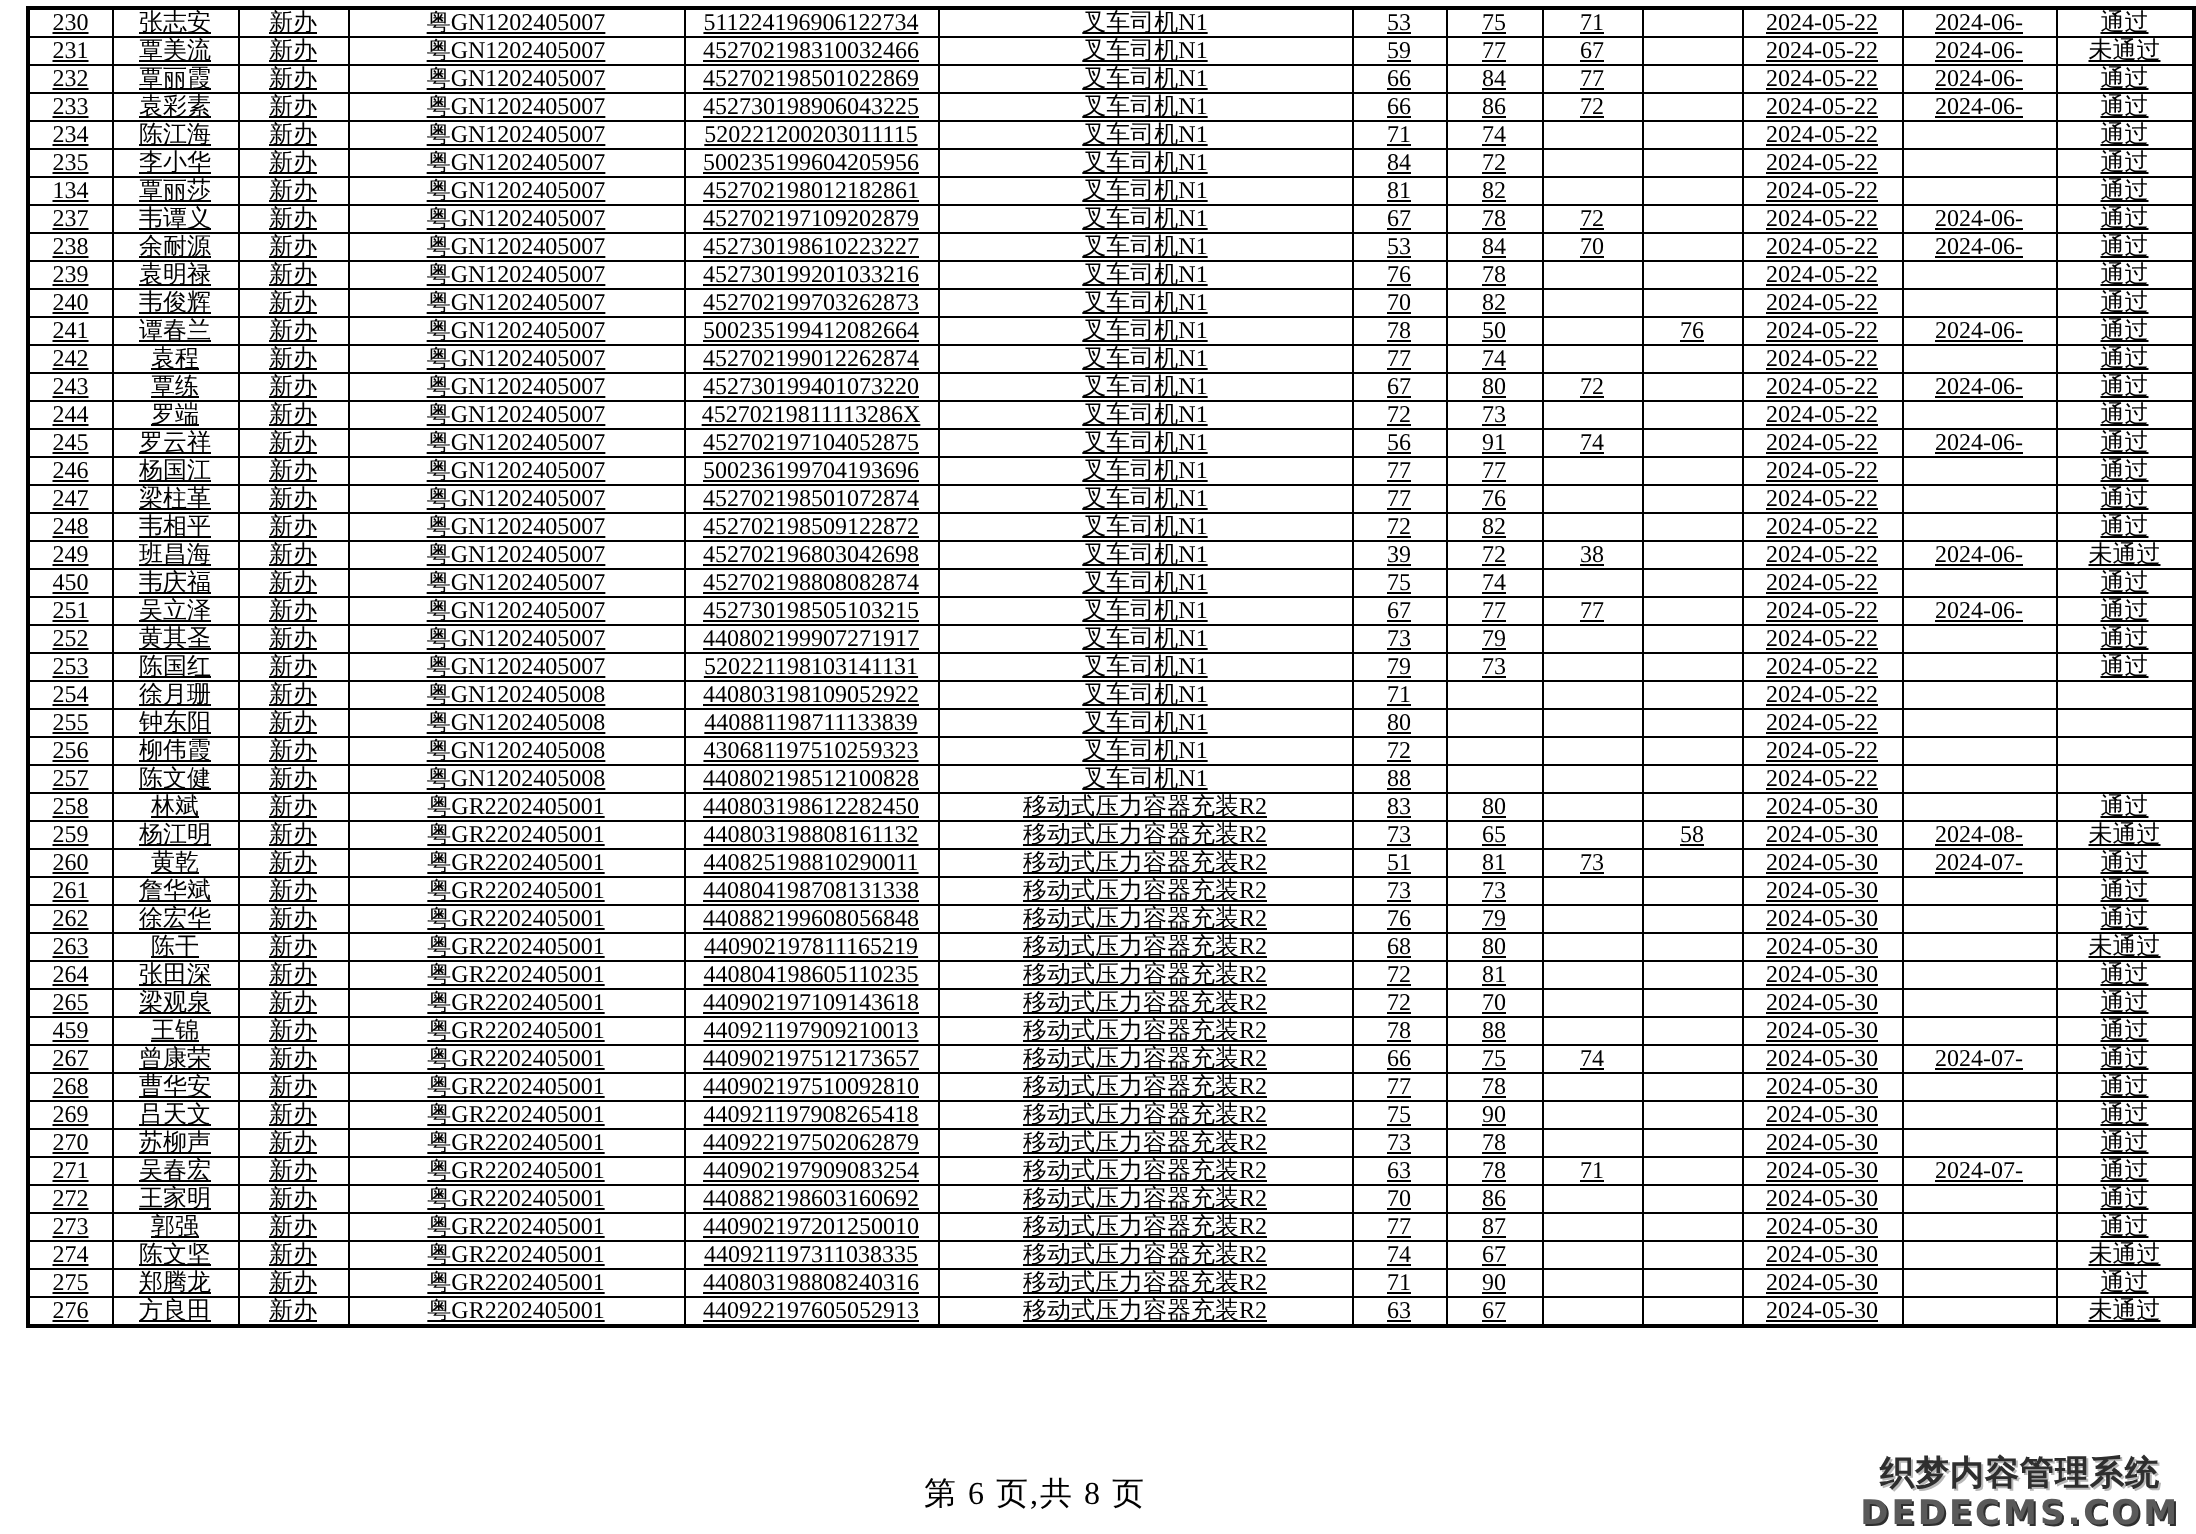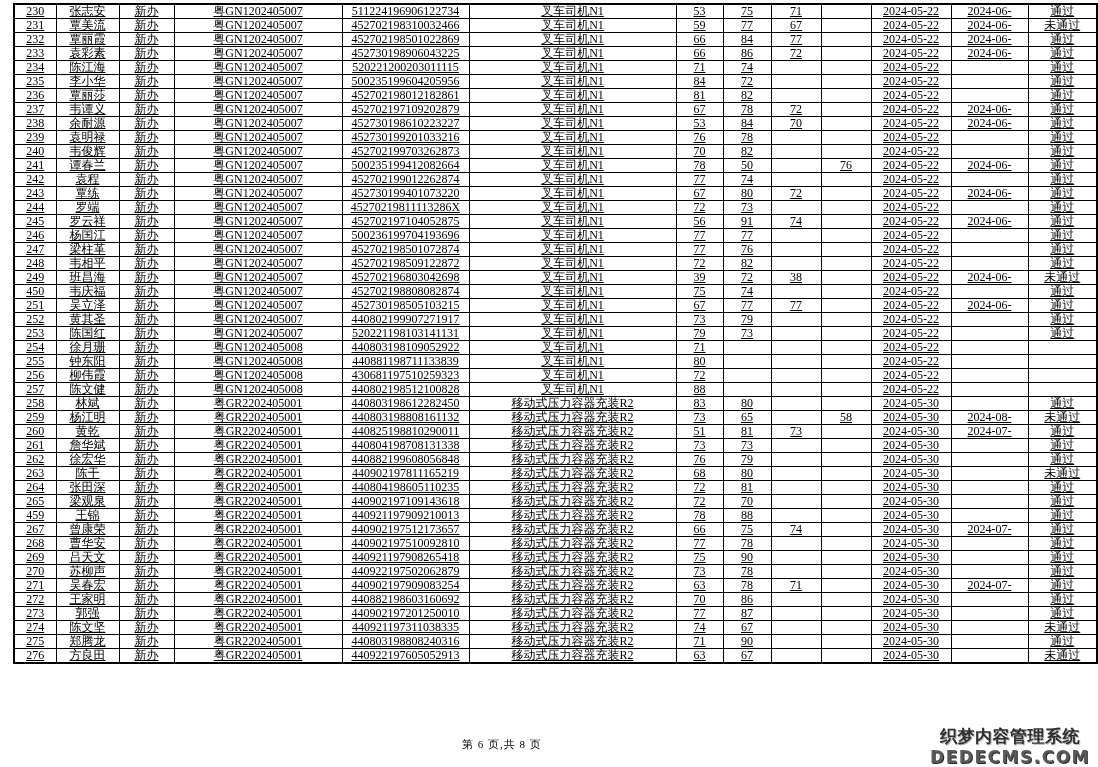--- a/index.html
+++ b/index.html
@@ -30,21 +30,21 @@
     overflow:hidden;
     white-space:nowrap;
   }
   table.results td span.cell-text {
     text-decoration:underline;
     text-underline-offset:1px;
   }
   .page-indicator {
     position:absolute;
     left:462px; top:737px;
-    font-size:11px;
+    font-size:16px;
     letter-spacing:1px;
     color:#000;
   }
   .watermark {
     position:absolute;
     right:8px; top:726px;
     text-align:center;
     line-height:1.25;
   }
   .watermark .wm-cn {
@@ -167,21 +167,21 @@
         <td><span class="cell-text">叉车司机N1</span></td>
         <td><span class="cell-text">84</span></td>
         <td><span class="cell-text">72</span></td>
         <td></td>
         <td></td>
         <td><span class="cell-text">2024-05-22</span></td>
         <td></td>
         <td><span class="cell-text">通过</span></td>
       </tr>
       <tr>
-        <td><span class="cell-text">236</span></td>
+        <td><span class="cell-text">134</span></td>
         <td><span class="cell-text">覃丽莎</span></td>
         <td><span class="cell-text">新办</span></td>
         <td><span class="cell-text">粤GN1202405007</span></td>
         <td><span class="cell-text">452702198012182861</span></td>
         <td><span class="cell-text">叉车司机N1</span></td>
         <td><span class="cell-text">81</span></td>
         <td><span class="cell-text">82</span></td>
         <td></td>
         <td></td>
         <td><span class="cell-text">2024-05-22</span></td>

